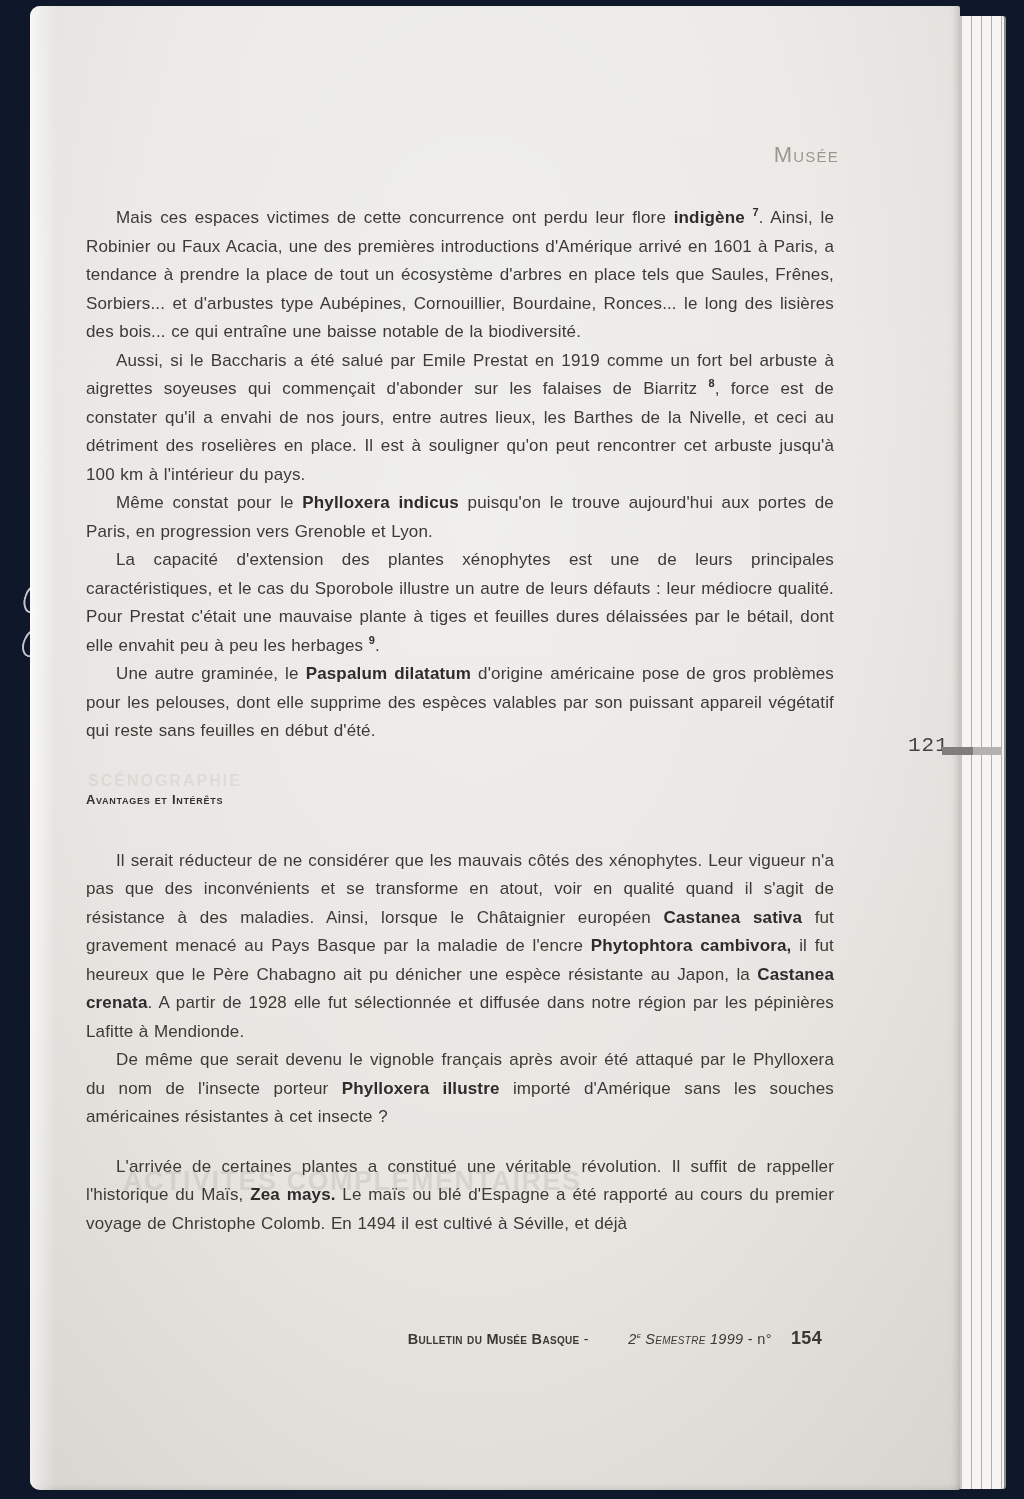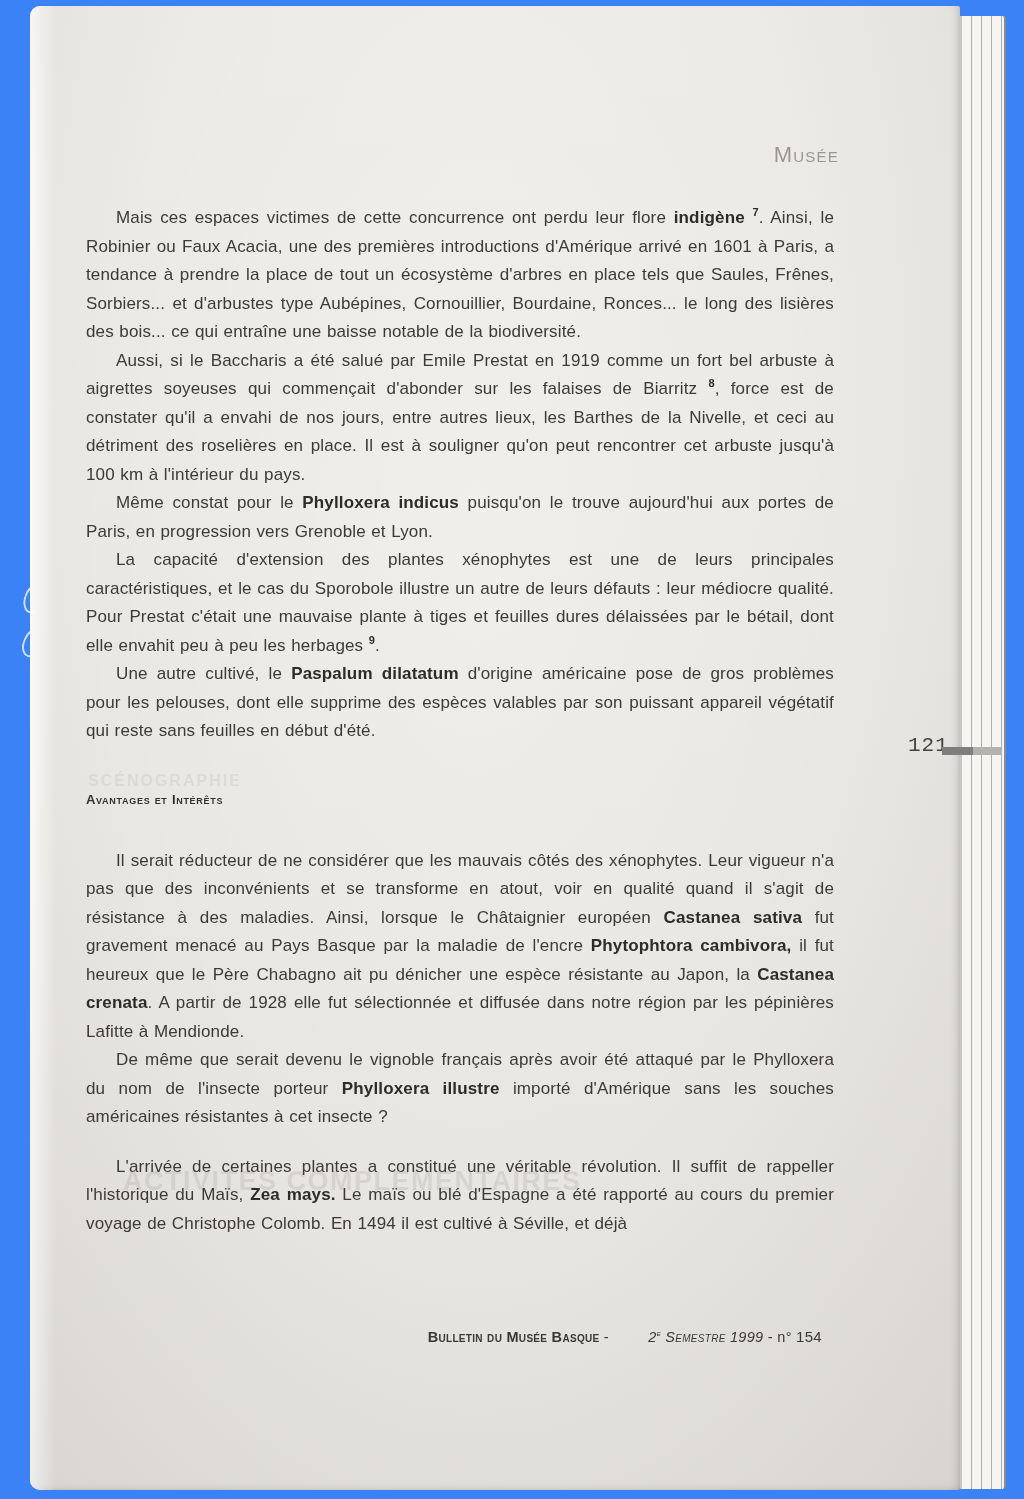--- a/index.html
+++ b/index.html
@@ -1,16 +1,16 @@
 <!DOCTYPE html>
 <html><head>
 <meta charset="utf-8">
 <style>
   html,body{margin:0;padding:0;background:#000;}
-  .scan{position:relative;width:1024px;height:1499px;background:#3b82f6;overflow:hidden;
+  .scan{position:relative;width:1024px;height:1499px;background:#0f172a;overflow:hidden;
         font-family:"Liberation Sans","DejaVu Sans",sans-serif;}
 
   
   .page{position:absolute;left:30px;top:6px;width:930px;height:1484px;
         background:linear-gradient(180deg,#ecebe7 0%,#e9e7e3 55%,#e5e3de 100%);
         border-radius:10px 2px 2px 10px;
         box-shadow:inset -8px 0 10px -7px rgba(0,0,0,.22), inset 0 -6px 10px -7px rgba(0,0,0,.18);}
   .page::before{content:"";position:absolute;left:0;top:0;bottom:0;width:26px;
         background:linear-gradient(90deg,#ffffff 0%,rgba(255,255,255,.55) 40%,rgba(255,255,255,0) 100%);
         border-radius:10px 0 0 10px;}
@@ -48,21 +48,21 @@
         font-family:Liberation Mono, monospace;
         font-size:21px;letter-spacing:1px;color:#454340;}
 
   
   .footer{position:absolute;left:56px;top:1322px;width:748px;z-index:2;
         text-align:right;padding-right:12px;box-sizing:border-box;
         font-variant:small-caps;font-size:14.5px;letter-spacing:.3px;color:#3a3834;}
   .footer .f-title{font-weight:700;}
   .footer .f-it{font-style:italic;margin-left:35px;}
   .footer .f-label{font-variant:normal;}
-  .footer .f-num{font-weight:400;font-size:15px;}
+  .footer .f-num{font-weight:700;font-size:18px;margin-left:15px;}
   .footer sup{font-size:9px;}
 
   
   .ghost{position:absolute;z-index:1;font-weight:700;color:#5f5b52;}
   .g1{left:58px;top:766px;font-size:16px;letter-spacing:2px;opacity:.09;}
   .g2{left:52px;top:1160px;font-size:27px;letter-spacing:1.5px;opacity:.12;margin-left:41px;}
 
   
   .flaw{position:absolute;width:16px;height:26px;border:2px solid rgba(255,255,255,.75);
         border-right-color:transparent;border-top-color:transparent;border-radius:50%;}
@@ -80,21 +80,21 @@
 
     <div class="ghost g1">SCÉNOGRAPHIE</div>
     <div class="ghost g2">ACTIVITÉS COMPLÉMENTAIRES</div>
 
     <div class="text-block">
       <div>
           <p class=""><span>Mais ces espaces victimes de cette concurrence ont perdu leur flore </span><span class="b">indigène</span><span> </span><sup class="b">7</sup><span>. Ainsi, le Robinier ou Faux Acacia, une des premières introductions d'Amérique arrivé en 1601 à Paris, a tendance à prendre la place de tout un écosystème d'arbres en place tels que Saules, Frênes, Sorbiers... et d'arbustes type Aubépines, Cornouillier, Bourdaine, Ronces... le long des lisières des bois... ce qui entraîne une baisse notable de la biodiversité.</span></p>
           <p class=""><span>Aussi, si le Baccharis a été salué par Emile Prestat en 1919 comme un fort bel arbuste à aigrettes soyeuses qui commençait d'abonder sur les falaises de Biarritz </span><sup class="b">8</sup><span>, force est de constater qu'il a envahi de nos jours, entre autres lieux, les Barthes de la Nivelle, et ceci au détriment des roselières en place. Il est à souligner qu'on peut rencontrer cet arbuste jusqu'à 100 km à l'intérieur du pays.</span></p>
           <p class=""><span>Même constat pour le </span><span class="b">Phylloxera indicus</span><span> puisqu'on le trouve aujourd'hui aux portes de Paris, en progression vers Grenoble et Lyon.</span></p>
           <p class=""><span>La capacité d'extension des plantes xénophytes est une de leurs principales caractéristiques, et le cas du Sporobole illustre un autre de leurs défauts : leur médiocre qualité. Pour Prestat c'était une mauvaise plante à tiges et feuilles dures délaissées par le bétail, dont elle envahit peu à peu les herbages </span><sup class="b">9</sup><span>.</span></p>
-          <p class=""><span>Une autre cultivé, le </span><span class="b">Paspalum dilatatum</span><span> d'origine américaine pose de gros problèmes pour les pelouses, dont elle supprime des espèces valables par son puissant appareil végétatif qui reste sans feuilles en début d'été.</span></p>
+          <p class=""><span>Une autre graminée, le </span><span class="b">Paspalum dilatatum</span><span> d'origine américaine pose de gros problèmes pour les pelouses, dont elle supprime des espèces valables par son puissant appareil végétatif qui reste sans feuilles en début d'été.</span></p>
         </div>
       <h2 class="heading">Avantages et Intérêts</h2>
       <div>
           <p class=""><span>Il serait réducteur de ne considérer que les mauvais côtés des xénophytes. Leur vigueur n'a pas que des inconvénients et se transforme en atout, voir en qualité quand il s'agit de résistance à des maladies. Ainsi, lorsque le Châtaignier européen </span><span class="b">Castanea sativa</span><span> fut gravement menacé au Pays Basque par la maladie de l'encre </span><span class="b">Phytophtora cambivora,</span><span> il fut heureux que le Père Chabagno ait pu dénicher une espèce résistante au Japon, la </span><span class="b">Castanea crenata</span><span>. A partir de 1928 elle fut sélectionnée et diffusée dans notre région par les pépinières Lafitte à Mendionde.</span></p>
           <p class=""><span>De même que serait devenu le vignoble français après avoir été attaqué par le Phylloxera du nom de l'insecte porteur </span><span class="b">Phylloxera illustre</span><span> importé d'Amérique sans les souches américaines résistantes à cet insecte ?</span></p>
           <p class="gap"><span>L'arrivée de certaines plantes a constitué une véritable révolution. Il suffit de rappeller l'historique du Maïs, </span><span class="b">Zea mays.</span><span> Le maïs ou blé d'Espagne a été rapporté au cours du premier voyage de Christophe Colomb. En 1494 il est cultivé à Séville, et déjà</span></p>
         </div>
     </div>
 
     <div class="page-number">121</div>

